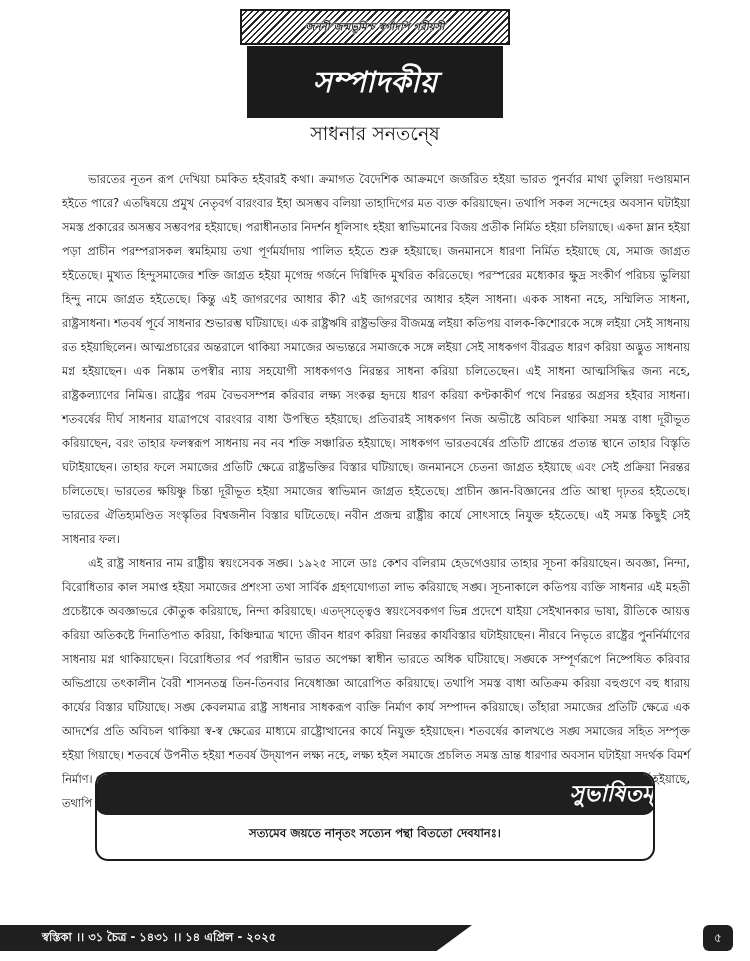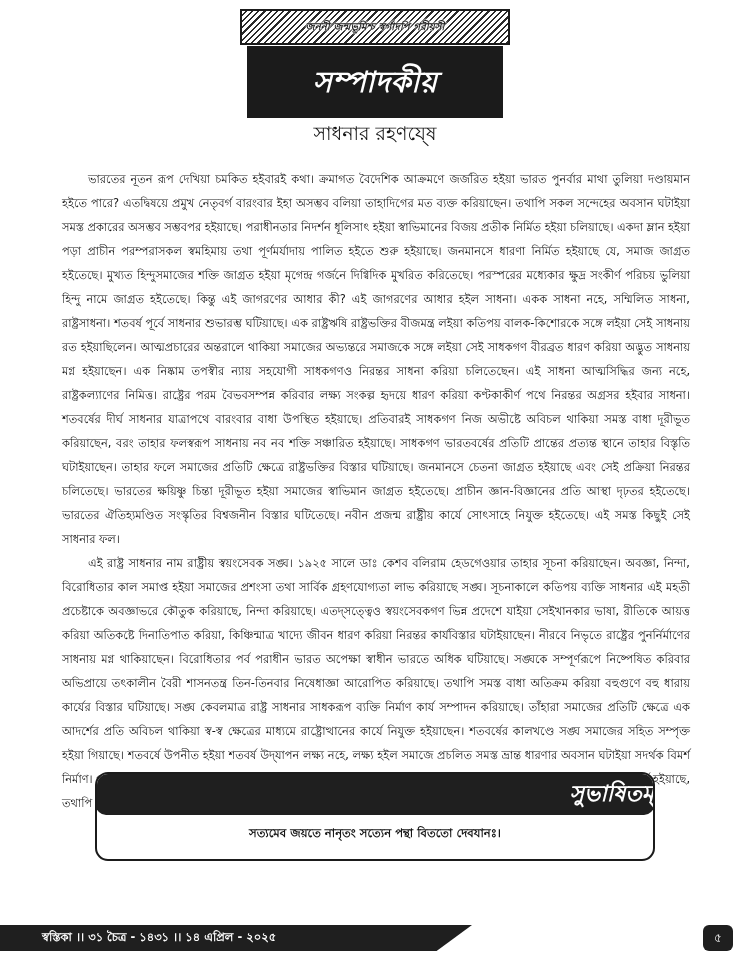--- a/index.html
+++ b/index.html
@@ -207,21 +207,21 @@
     <span class="masthead-inner">জননী জন্মভূমিশ্চ স্বর্গাদপি গরীয়সী</span>
   </div>
 </div>
 
 <div class="title-plate-wrap">
   <div class="title-plate">
     <span class="plate-text">সম্পাদকীয়</span>
   </div>
 </div>
 
-<div class="article-title">সাধনার রহণয্ষে</div>
+<div class="article-title">সাধনার সনতন্ষে</div>
 
 <div class="article-body">
   <p>ভারতের নূতন রূপ দেখিয়া চমকিত হইবারই কথা। ক্রমাগত বৈদেশিক আক্রমণে জর্জরিত হইয়া ভারত পুনর্বার মাথা তুলিয়া দণ্ডায়মান হইতে পারে? এতদ্বিষয়ে প্রমুখ নেতৃবর্গ বারংবার ইহা অসম্ভব বলিয়া তাহাদিগের মত ব্যক্ত করিয়াছেন। তথাপি সকল সন্দেহের অবসান ঘটাইয়া সমস্ত প্রকারের অসম্ভব সম্ভবপর হইয়াছে। পরাধীনতার নিদর্শন ধূলিসাৎ হইয়া স্বাভিমানের বিজয় প্রতীক নির্মিত হইয়া চলিয়াছে। একদা ম্লান হইয়া পড়া প্রাচীন পরম্পরাসকল স্বমহিমায় তথা পূর্ণমর্যাদায় পালিত হইতে শুরু হইয়াছে। জনমানসে ধারণা নির্মিত হইয়াছে যে, সমাজ জাগ্রত হইতেছে। মুখ্যত হিন্দুসমাজের শক্তি জাগ্রত হইয়া মৃগেন্দ্র গর্জনে দিগ্বিদিক মুখরিত করিতেছে। পরস্পরের মধ্যেকার ক্ষুদ্র সংকীর্ণ পরিচয় ভুলিয়া হিন্দু নামে জাগ্রত হইতেছে। কিন্তু এই জাগরণের আধার কী? এই জাগরণের আধার হইল সাধনা। একক সাধনা নহে, সম্মিলিত সাধনা, রাষ্ট্রসাধনা। শতবর্ষ পূর্বে সাধনার শুভারম্ভ ঘটিয়াছে। এক রাষ্ট্রঋষি রাষ্ট্রভক্তির বীজমন্ত্র লইয়া কতিপয় বালক-কিশোরকে সঙ্গে লইয়া সেই সাধনায় রত হইয়াছিলেন। আত্মপ্রচারের অন্তরালে থাকিয়া সমাজের অভ্যন্তরে সমাজকে সঙ্গে লইয়া সেই সাধকগণ বীরব্রত ধারণ করিয়া অদ্ভুত সাধনায় মগ্ন হইয়াছেন। এক নিষ্কাম তপস্বীর ন্যায় সহযোগী সাধকগণও নিরন্তর সাধনা করিয়া চলিতেছেন। এই সাধনা আত্মসিদ্ধির জন্য নহে, রাষ্ট্রকল্যাণের নিমিত্ত। রাষ্ট্রের পরম বৈভবসম্পন্ন করিবার লক্ষ্য সংকল্প হৃদয়ে ধারণ করিয়া কণ্টকাকীর্ণ পথে নিরন্তর অগ্রসর হইবার সাধনা। শতবর্ষের দীর্ঘ সাধনার যাত্রাপথে বারংবার বাধা উপস্থিত হইয়াছে। প্রতিবারই সাধকগণ নিজ অভীষ্টে অবিচল থাকিয়া সমস্ত বাধা দূরীভূত করিয়াছেন, বরং তাহার ফলস্বরূপ সাধনায় নব নব শক্তি সঞ্চারিত হইয়াছে। সাধকগণ ভারতবর্ষের প্রতিটি প্রান্তের প্রত্যন্ত স্থানে তাহার বিস্তৃতি ঘটাইয়াছেন। তাহার ফলে সমাজের প্রতিটি ক্ষেত্রে রাষ্ট্রভক্তির বিস্তার ঘটিয়াছে। জনমানসে চেতনা জাগ্রত হইয়াছে এবং সেই প্রক্রিয়া নিরন্তর চলিতেছে। ভারতের ক্ষয়িষ্ণু চিন্তা দূরীভূত হইয়া সমাজের স্বাভিমান জাগ্রত হইতেছে। প্রাচীন জ্ঞান-বিজ্ঞানের প্রতি আস্থা দৃঢ়তর হইতেছে। ভারতের ঐতিহ্যমণ্ডিত সংস্কৃতির বিশ্বজনীন বিস্তার ঘটিতেছে। নবীন প্রজন্ম রাষ্ট্রীয় কার্যে সোৎসাহে নিযুক্ত হইতেছে। এই সমস্ত কিছুই সেই সাধনার ফল।</p>
   <p>এই রাষ্ট্র সাধনার নাম রাষ্ট্রীয় স্বয়ংসেবক সঙ্ঘ। ১৯২৫ সালে ডাঃ কেশব বলিরাম হেডগেওয়ার তাহার সূচনা করিয়াছেন। অবজ্ঞা, নিন্দা, বিরোধিতার কাল সমাপ্ত হইয়া সমাজের প্রশংসা তথা সার্বিক গ্রহণযোগ্যতা লাভ করিয়াছে সঙ্ঘ। সূচনাকালে কতিপয় ব্যক্তি সাধনার এই মহতী প্রচেষ্টাকে অবজ্ঞাভরে কৌতুক করিয়াছে, নিন্দা করিয়াছে। এতদ্‌সত্ত্বেও স্বয়ংসেবকগণ ভিন্ন প্রদেশে যাইয়া সেইখানকার ভাষা, রীতিকে আয়ত্ত করিয়া অতিকষ্টে দিনাতিপাত করিয়া, কিঞ্চিন্মাত্র খাদ্যে জীবন ধারণ করিয়া নিরন্তর কার্যবিস্তার ঘটাইয়াছেন। নীরবে নিভৃতে রাষ্ট্রের পুনর্নির্মাণের সাধনায় মগ্ন থাকিয়াছেন। বিরোধিতার পর্ব পরাধীন ভারত অপেক্ষা স্বাধীন ভারতে অধিক ঘটিয়াছে। সঙ্ঘকে সম্পূর্ণরূপে নিষ্পেষিত করিবার অভিপ্রায়ে তৎকালীন বৈরী শাসনতন্ত্র তিন-তিনবার নিষেধাজ্ঞা আরোপিত করিয়াছে। তথাপি সমস্ত বাধা অতিক্রম করিয়া বহুগুণে বহু ধারায় কার্যের বিস্তার ঘটিয়াছে। সঙ্ঘ কেবলমাত্র রাষ্ট্র সাধনার সাধকরূপ ব্যক্তি নির্মাণ কার্য সম্পাদন করিয়াছে। তাঁহারা সমাজের প্রতিটি ক্ষেত্রে এক আদর্শের প্রতি অবিচল থাকিয়া স্ব-স্ব ক্ষেত্রের মাধ্যমে রাষ্ট্রোত্থানের কার্যে নিযুক্ত হইয়াছেন। শতবর্ষের কালখণ্ডে সঙ্ঘ সমাজের সহিত সম্পৃক্ত হইয়া গিয়াছে। শতবর্ষে উপনীত হইয়া শতবর্ষ উদ্‌যাপন লক্ষ্য নহে, লক্ষ্য হইল সমাজে প্রচলিত সমস্ত ভ্রান্ত ধারণার অবসান ঘটাইয়া সদর্থক বিমর্শ নির্মাণ। পঞ্চ পরিবর্তনের মাধ্যমে ব্যক্তি তথা সমাজের মানস পরিবর্তন। সম্পূর্ণ সমাজকে সাধনক্ষেত্রে পরিণত করা। সঙ্ঘ সাধনার শতবর্ষ হইয়াছে, তথাপি সাধনা নিরন্তর চলিতে থাকিবে, কারণ এই সাধনা নিত্য সাধনা, অখণ্ড সাধনা।</p>
 </div>
 
 <div class="quote-box">
   <div class="quote-head">
     <span class="quote-head-text">সুভাষিতম্</span>
   </div>

